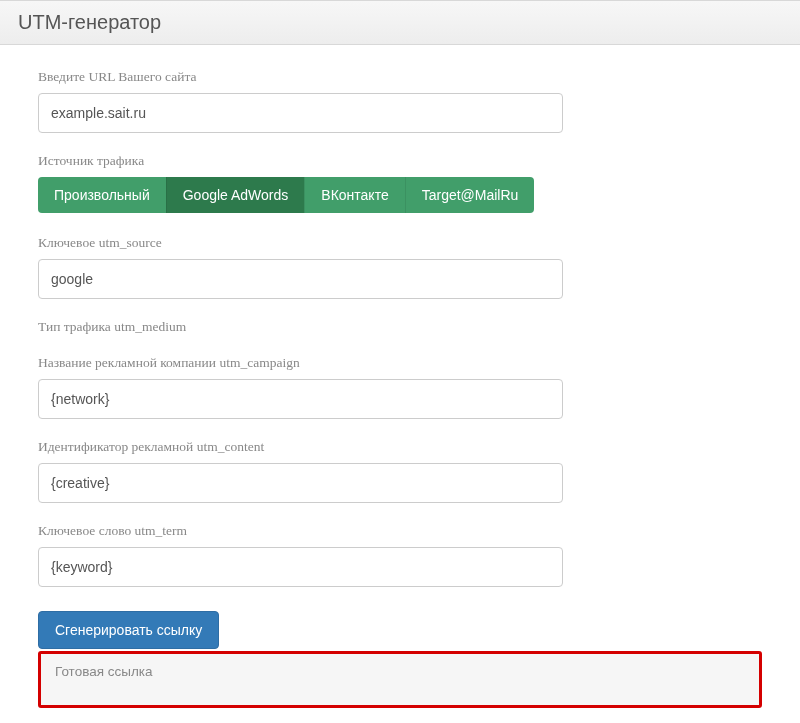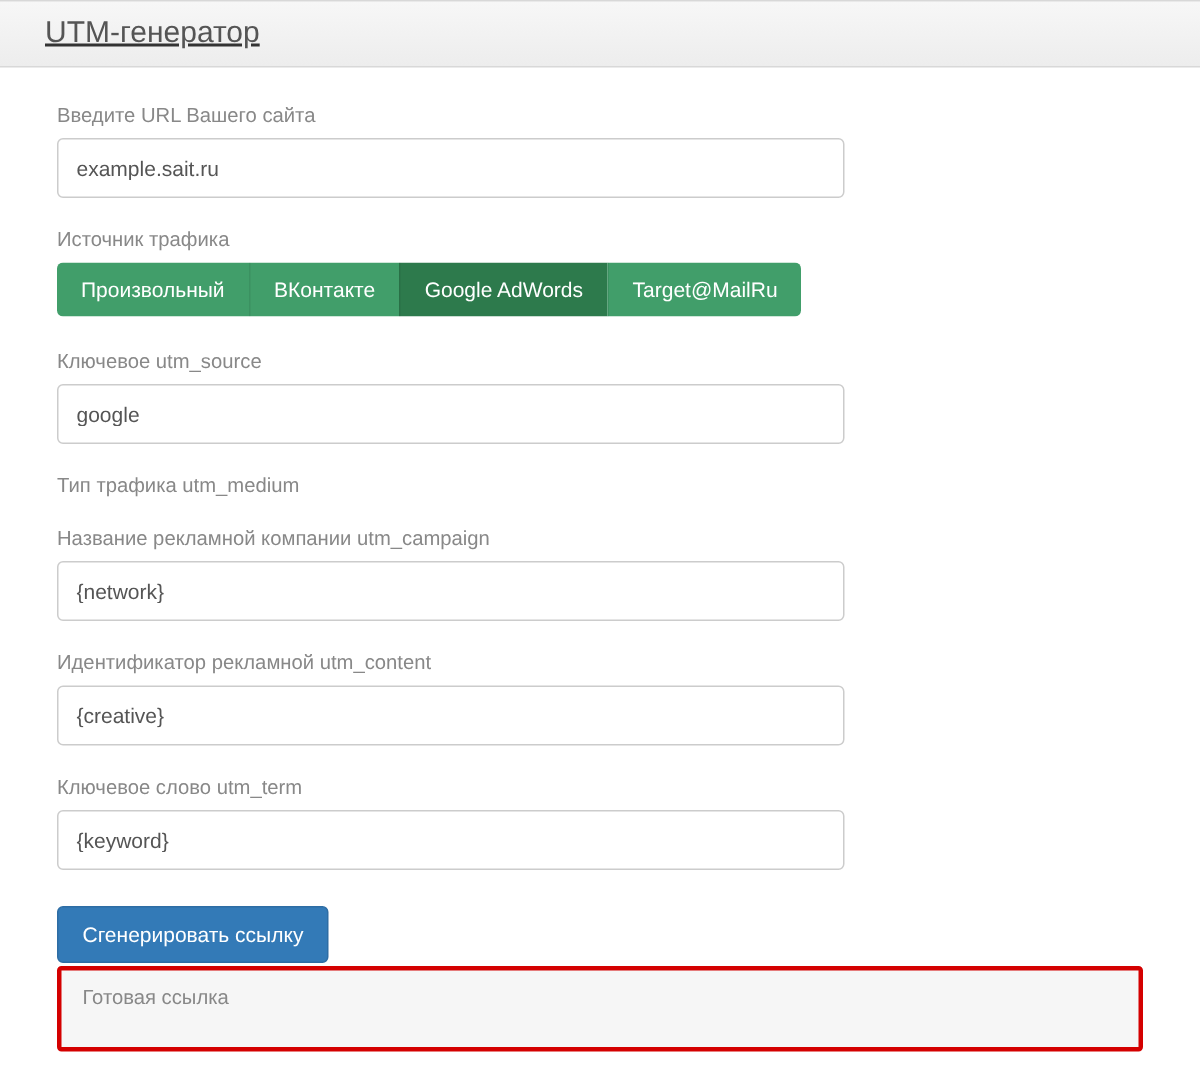--- a/index.html
+++ b/index.html
@@ -6,39 +6,39 @@
     body {
       font-family: -apple-system, BlinkMacSystemFont, "Segoe UI", Helvetica, Arial, sans-serif;
       background: #fff;
       color: #333;
       font-size: 14px;
     }
     .page-header {
       background: linear-gradient(to bottom, #f7f7f7, #ededed);
       border-bottom: 1px solid #d8d8d8;
       border-top: 1px solid #d8d8d8;
-      padding: 10px 30px;
-      text-decoration: underline;
+      padding: 10px 18px;
     }
     .page-title {
       font-size: 20px;
       font-weight: 400;
       color: #555;
     }
     .content {
       padding: 24px 38px 20px 38px;
     }
     .form-group {
       margin-bottom: 20px;
     }
     .form-label {
       display: block;
       color: #888;
       font-size: 13.5px;
       margin-bottom: 8px;
+      font-family: Liberation Serif, serif;
     }
     .form-control {
       width: 100%;
       max-width: 525px;
       height: 40px;
       padding: 8px 12px;
       font-size: 14px;
       color: #555;
       background: #fff;
       border: 1px solid #ccc;
@@ -104,22 +104,22 @@
 
   <div class="form-group">
     <label class="form-label">Введите URL Вашего сайта</label>
     <input type="text" class="form-control" value="example.sait.ru" style="">
   </div>
 
   <div class="form-group source-group">
     <label class="form-label">Источник трафика</label>
     <div class="btn-group">
       <button class="btn-source">Произвольный</button>
+      <button class="btn-source active">Google AdWords</button>
       <button class="btn-source">ВКонтакте</button>
-      <button class="btn-source active">Google AdWords</button>
       <button class="btn-source">Target@MailRu</button>
     </div>
   </div>
 
   <div class="form-group">
     <label class="form-label">Ключевое utm_source</label>
     <input type="text" class="form-control" value="google" style="">
   </div>
 
   <div class="form-group">

